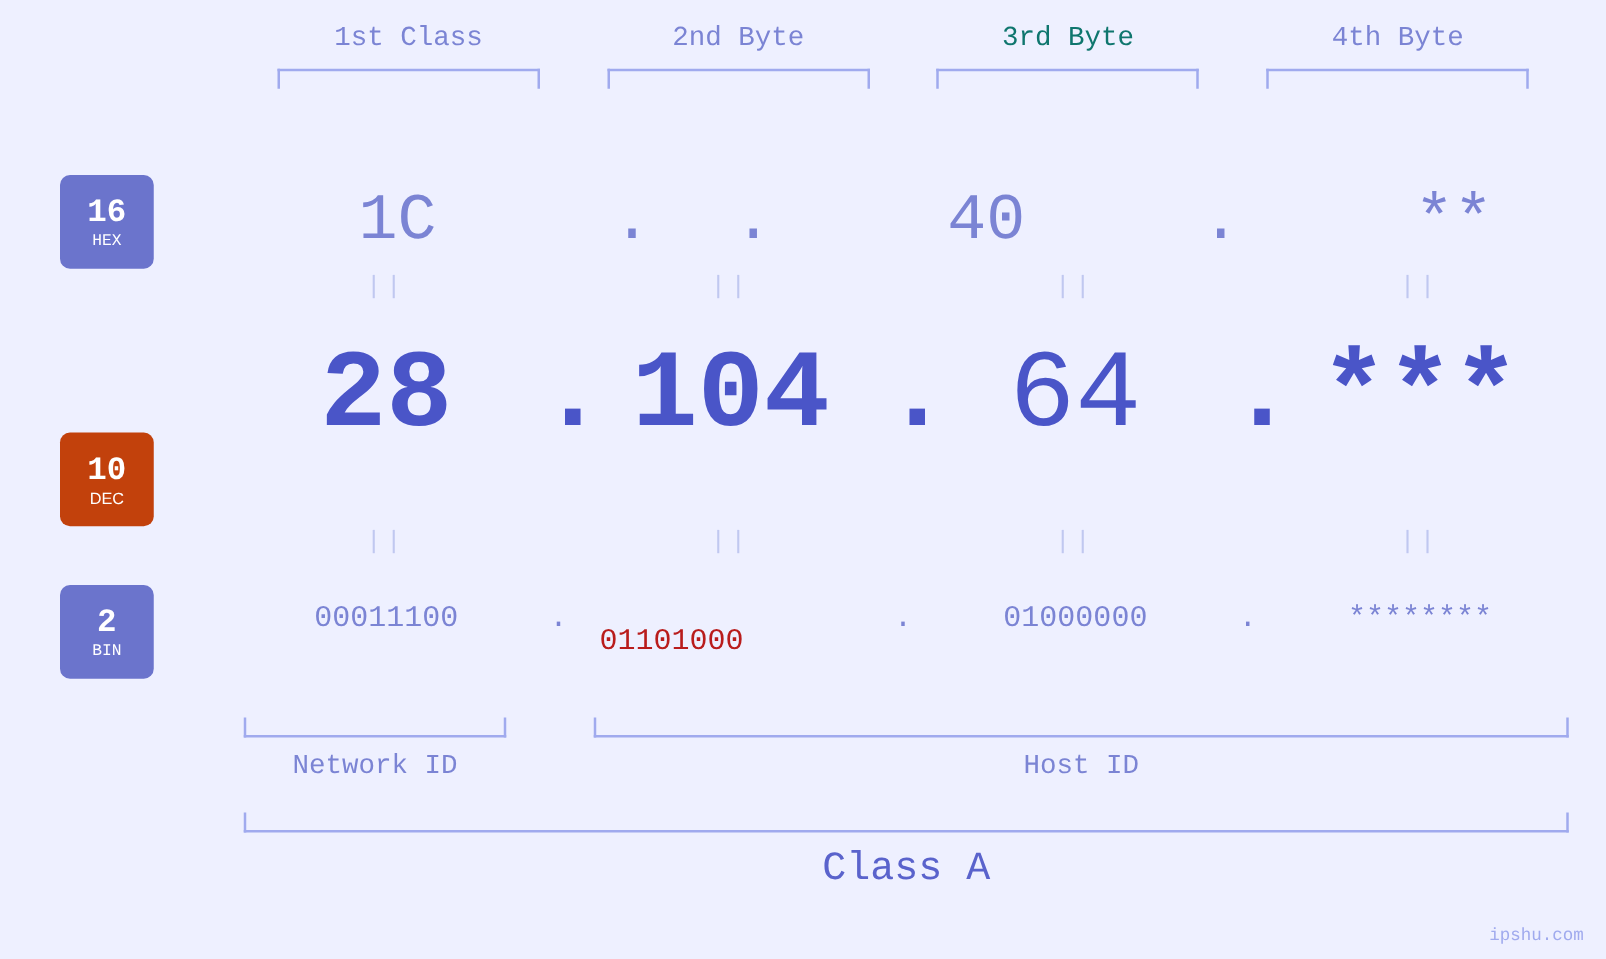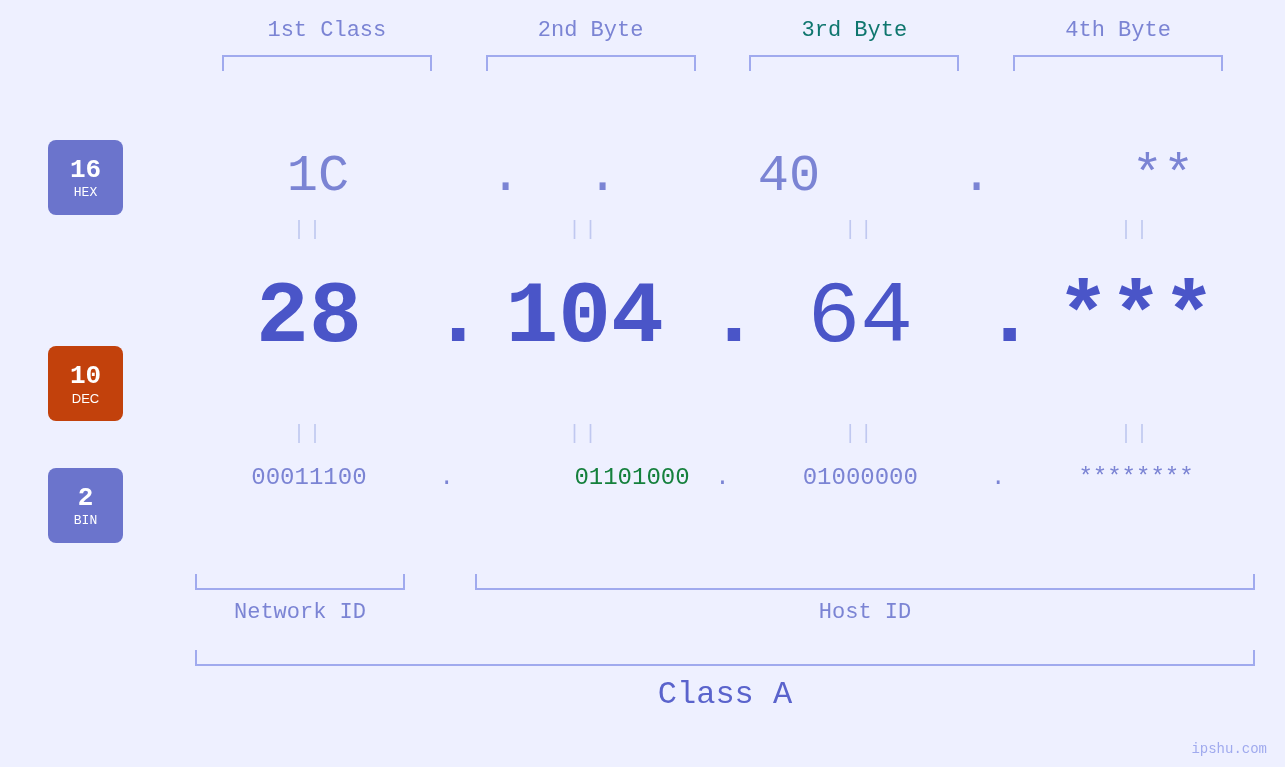--- a/index.html
+++ b/index.html
@@ -91,21 +91,21 @@
   </div>
 
   <div style="position:absolute; top:468px; left:48px; width:75px; height:75px; background:#6b74cc; border-radius:8px; display:flex; flex-direction:column; align-items:center; justify-content:center;">
     <span style="color:white; font-size:26px; font-weight:bold; font-family:'Courier New',monospace;">2</span>
     <span style="color:white; font-size:13px; font-family:'Courier New',monospace;">BIN</span>
   </div>
 
   <div style="position:absolute; top:464px; left:195px; width:1055px; display:flex; align-items:center; justify-content:space-around;">
     <div style="width:210px; text-align:center; color:#7b84d4; font-size:24px; font-family:'Courier New',monospace;">00011100</div>
     <div style="width:30px; text-align:center; color:#7b84d4; font-size:24px; font-family:'Courier New',monospace;">.</div>
-    <div style="width:210px; text-align:right; color:#15803d; font-size:24px; font-family:'Courier New',monospace;">01101000</div>
+    <div style="width:210px; text-align:left; color:#b91c1c; font-size:24px; font-family:'Courier New',monospace;margin-top:36px;">01101000</div>
     <div style="width:30px; text-align:center; color:#7b84d4; font-size:24px; font-family:'Courier New',monospace;">.</div>
     <div style="width:210px; text-align:center; color:#7b84d4; font-size:24px; font-family:'Courier New',monospace;">01000000</div>
     <div style="width:30px; text-align:center; color:#7b84d4; font-size:24px; font-family:'Courier New',monospace;">.</div>
     <div style="width:210px; text-align:center; color:#7b84d4; font-size:24px; font-family:'Courier New',monospace;">********</div>
   </div>
 
   <div style="position:absolute; top:574px; left:195px; width:210px; height:16px; border-bottom:2px solid #a0aaee; border-left:2px solid #a0aaee; border-right:2px solid #a0aaee;"></div>
 
   <div style="position:absolute; top:574px; left:475px; width:780px; height:16px; border-bottom:2px solid #a0aaee; border-left:2px solid #a0aaee; border-right:2px solid #a0aaee;"></div>
 

